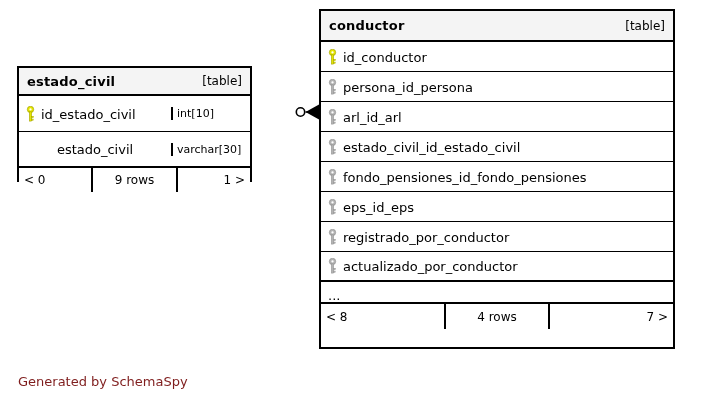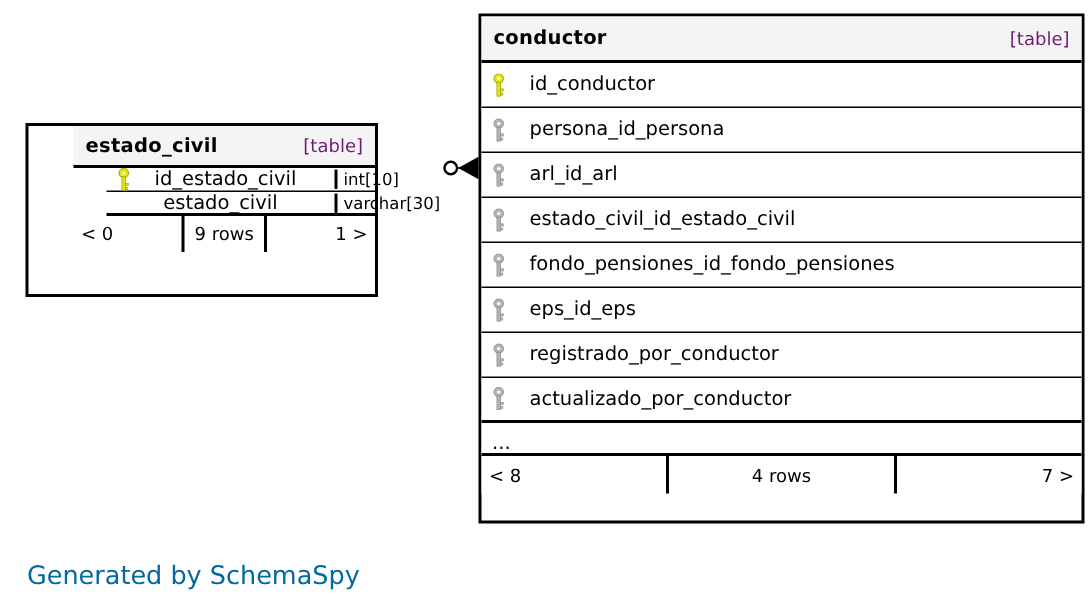--- a/index.html
+++ b/index.html
@@ -32,38 +32,38 @@
     box-sizing: border-box;
     padding: 0 8px;
   }
   .tbl-name {
     font-weight: bold;
     font-size: 13px;
     letter-spacing: 0.2px;
   }
   .tbl-tag {
     font-size: 12px;
-    color: #701a75;
+    color: #000000;
   }
 
   .col-row {
     display: flex;
     align-items: center;
     border-bottom: 1px solid #000000;
     box-sizing: border-box;
     background: #ffffff;
   }
   .col-row.last-col {
     border-bottom: 2px solid #000000;
   }
 
   .col-name-cell {
     display: flex;
-    align-items: center;
-    gap: 16px;
+    align-items: flex-end;
+    gap: 6px;
     padding-left: 7px;
     box-sizing: border-box;
     flex: 1 1 auto;
     min-width: 0;
   }
   .col-name-cell.centered {
     justify-content: center;
     padding-left: 0;
   }
   .col-label {
@@ -115,39 +115,38 @@
   .footer-rows {
     justify-content: center;
     border-left: 2px solid #000000;
     border-right: 2px solid #000000;
   }
   .footer-next { justify-content: flex-end; }
 
   
   #table-estado-civil {
     left: 17px;
-    top: 82px;
+    top: 66px;
     width: 235px;
     height: 116px;
-    padding-left: 30px;
   }
   #table-estado-civil .tbl-header { height: 28px; }
-  #table-estado-civil .col-row { height: 16px; margin-left: 22px; }
+  #table-estado-civil .col-row { height: 36px; }
   #table-estado-civil .col-name-cell { width: 152px; flex: 0 0 152px; }
   #table-estado-civil .col-type-cell { flex: 1 1 auto; }
   #table-estado-civil .footer-row { height: 24px; }
   #table-estado-civil .footer-prev { flex: 0 0 72px; }
   #table-estado-civil .footer-rows { flex: 1 1 auto; }
   #table-estado-civil .footer-next { flex: 0 0 72px; }
 
   
   #table-conductor {
     left: 319px;
     top: 9px;
-    width: 404px;
+    width: 356px;
     height: 340px;
   }
   #table-conductor .tbl-header { height: 31px; }
   #table-conductor .col-row { height: 30px; }
   #table-conductor .ellipsis-row { height: 22px; }
   #table-conductor .footer-row { height: 25px; }
   #table-conductor .footer-prev { flex: 0 0 123px; }
   #table-conductor .footer-rows { flex: 1 1 auto; }
   #table-conductor .footer-next { flex: 0 0 123px; }
 
@@ -157,22 +156,22 @@
     left: 295px;
     top: 100px;
     width: 26px;
     height: 24px;
   }
 
   #caption {
     position: absolute;
     left: 18px;
     top: 374px;
-    font-size: 17px;
-    color: #0369a1;
+    font-size: 13px;
+    color: #7f1d1d;
     white-space: nowrap;
   }
 </style>
 </head>
 <body>
 
 <div class="table-box" id="table-estado-civil">
 
   <div class="tbl-header">
     <span class="tbl-name">estado_civil</span>

